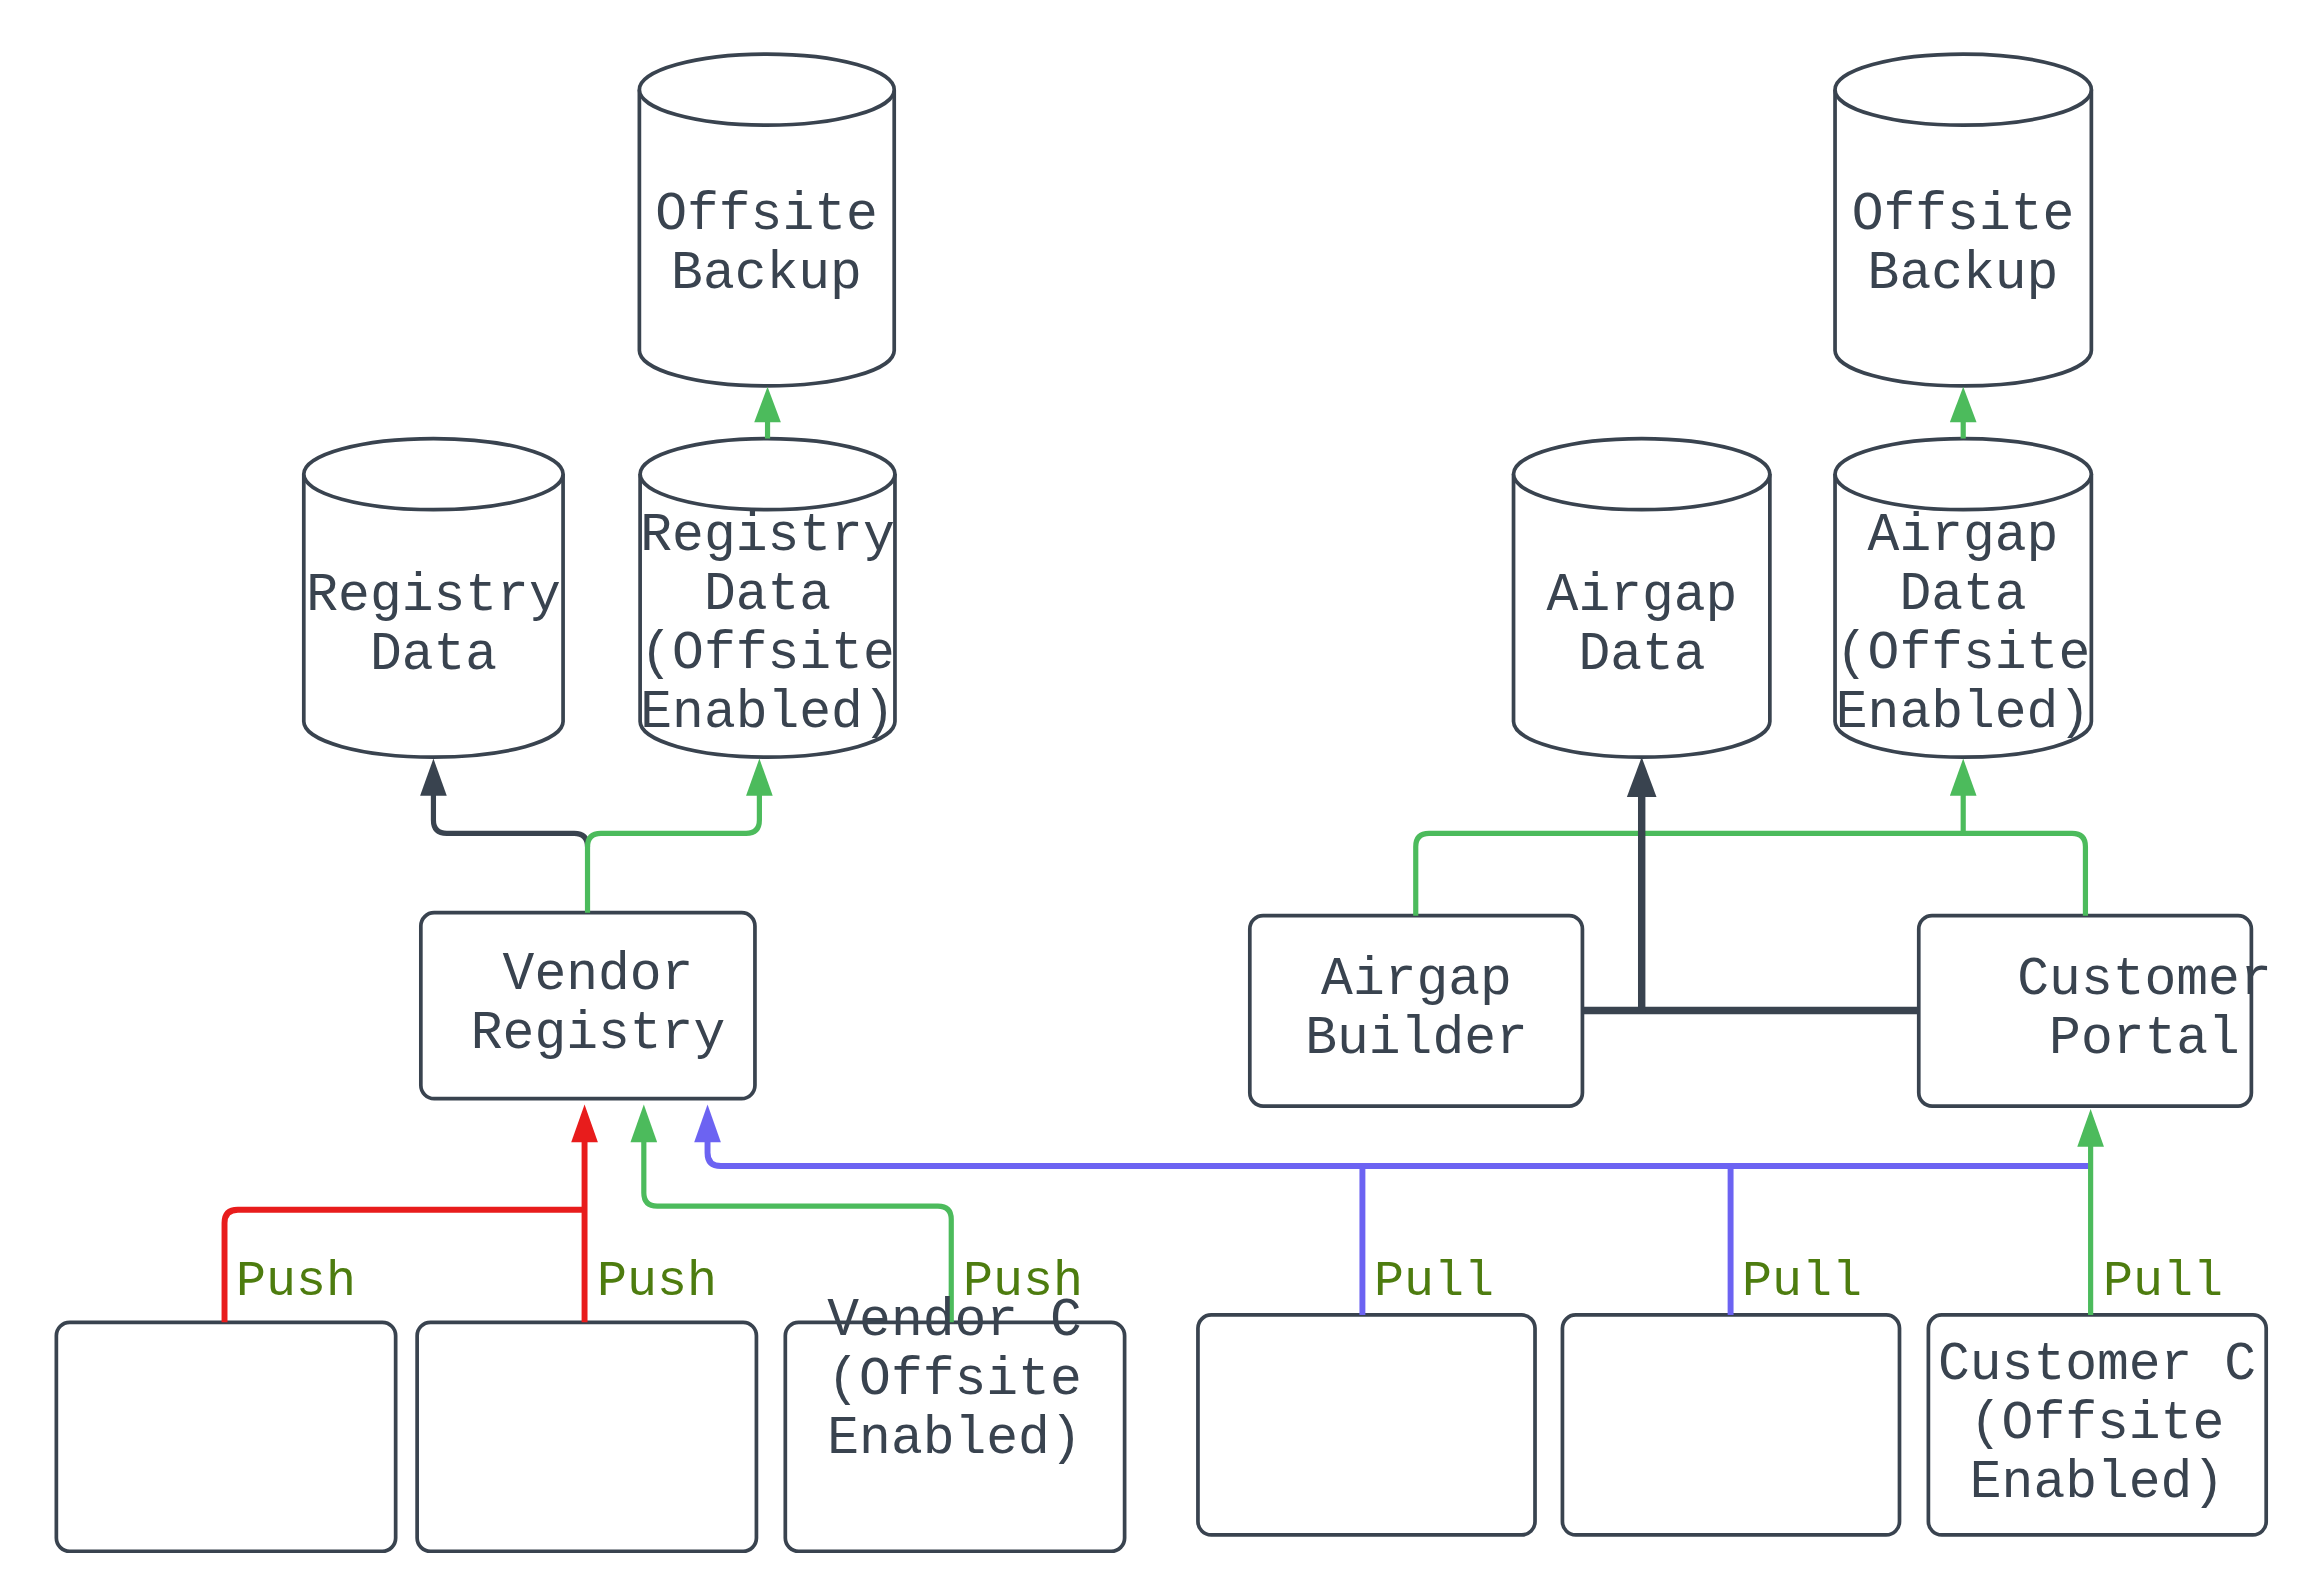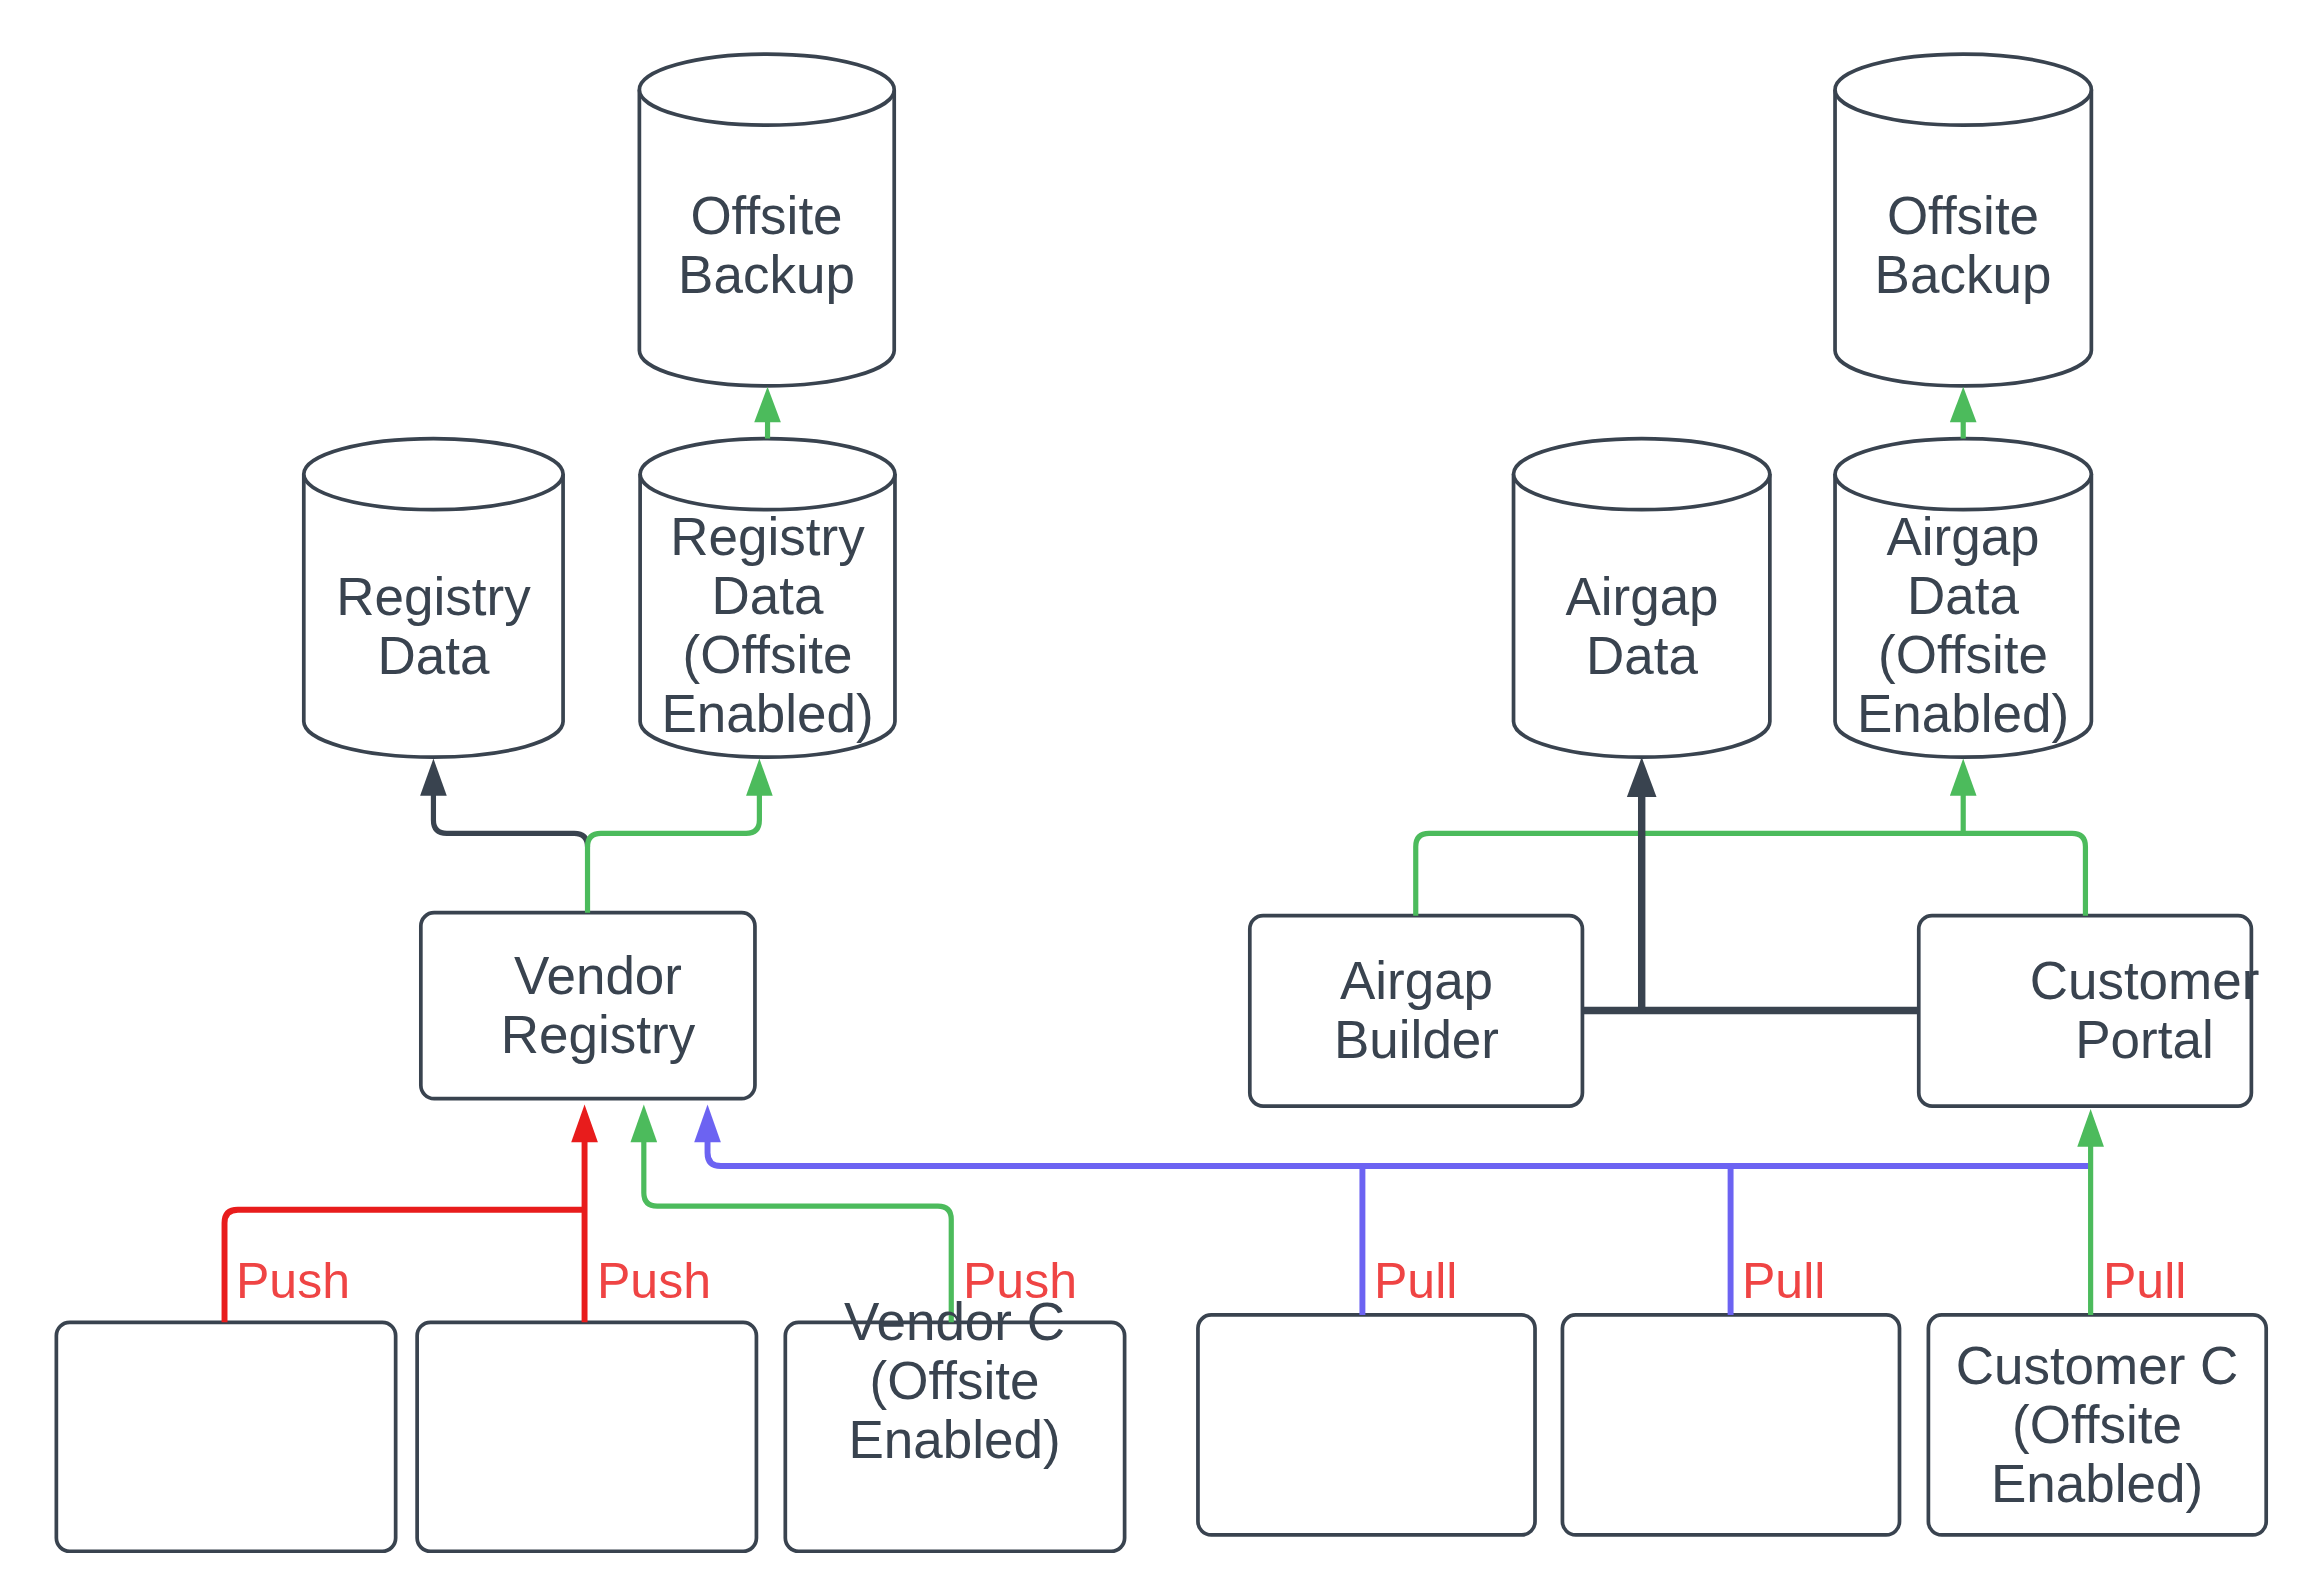--- a/index.html
+++ b/index.html
@@ -1,42 +1,42 @@
 <!DOCTYPE html>
 <html style="font-size:12px"><head>
 <meta charset="utf-8">
 <style>
   html, body { margin: 0; padding: 0; background: #ffffff; }
   #canvas {
     position: relative;
     width: 2307px;
     height: 1592px;
     background: #ffffff;
-    font-family: Liberation Sans, sans-serif;
+    font-family: Liberation Mono, monospace;
     overflow: hidden;
   }
   #wires {
     position: absolute;
     left: 0; top: 0;
     width: 2307px; height: 1592px;
     z-index: 1;
   }
   .nlabel {
     position: absolute;
     z-index: 2;
     color: #39434F;
     font-size: 53px;
     line-height: 59px;
     text-align: center;
     white-space: pre-line;
   }
   .elabel {
     position: absolute;
     z-index: 2;
-    color: #ef4444;
+    color: #4d7c0f;
     font-size: 50px;
     line-height: 53px;
     text-align: left;
     white-space: nowrap;
   }
 </style>
 </head>
 <body>
 
 <div id="canvas">

